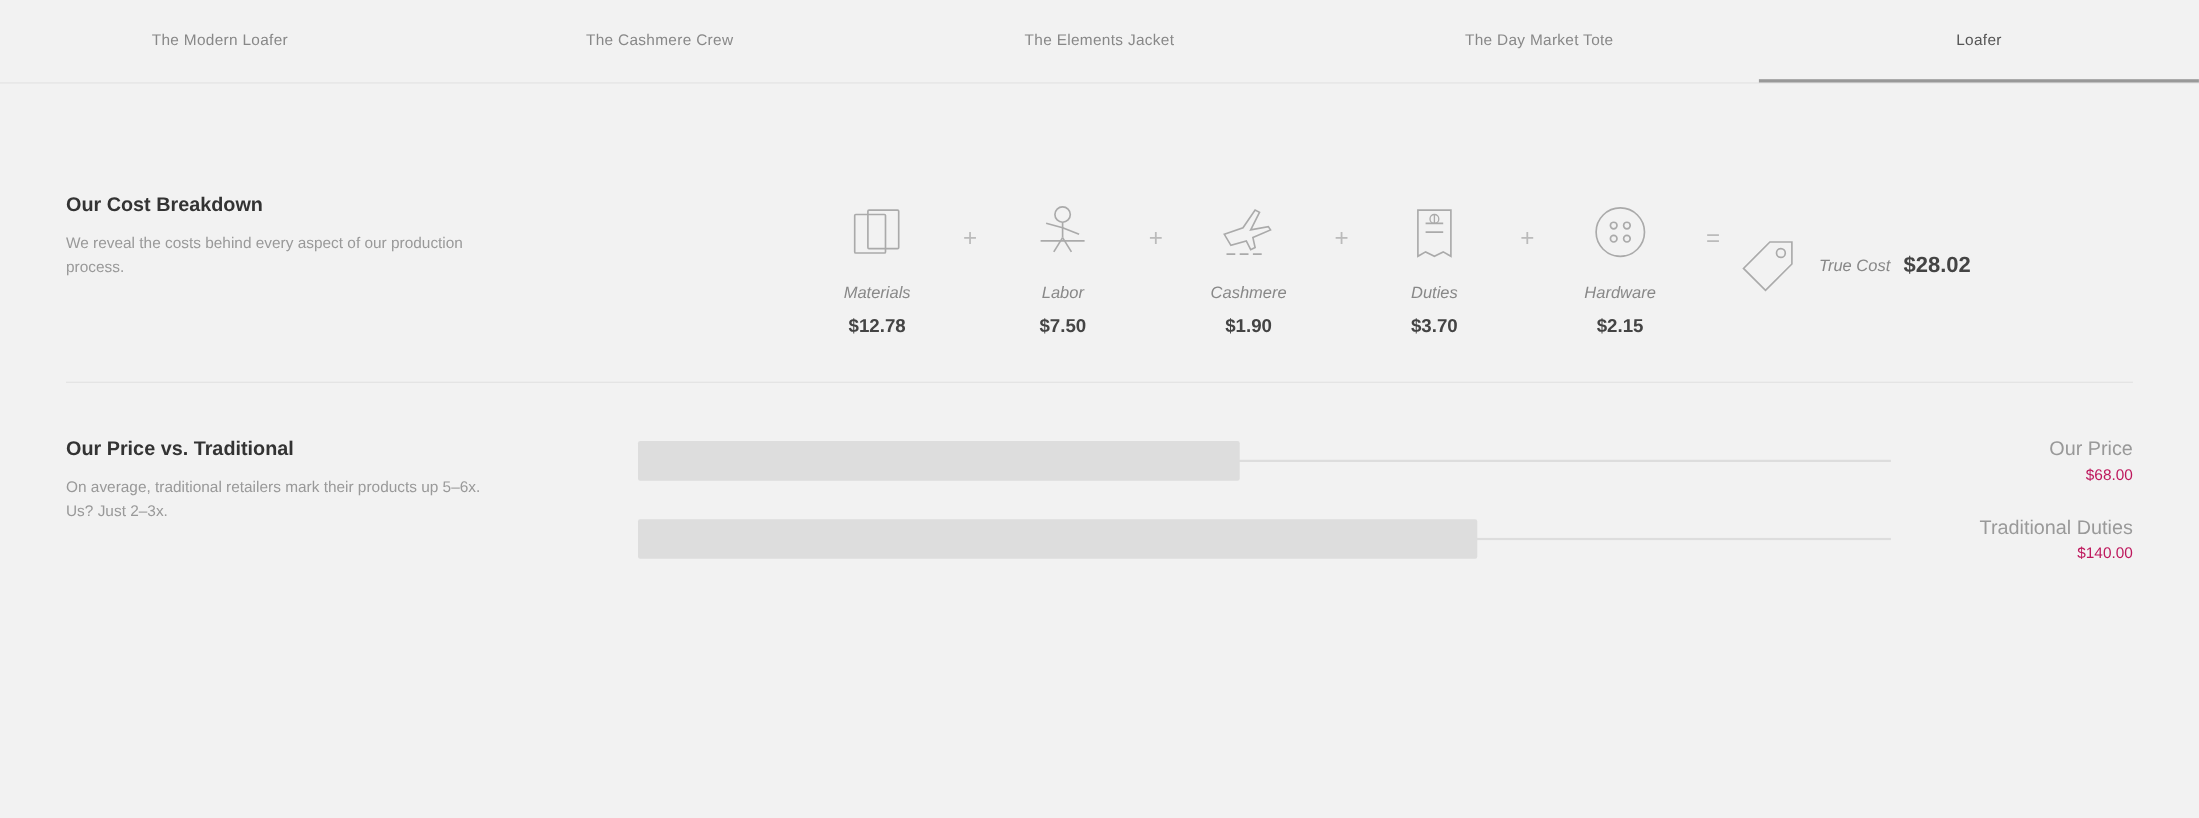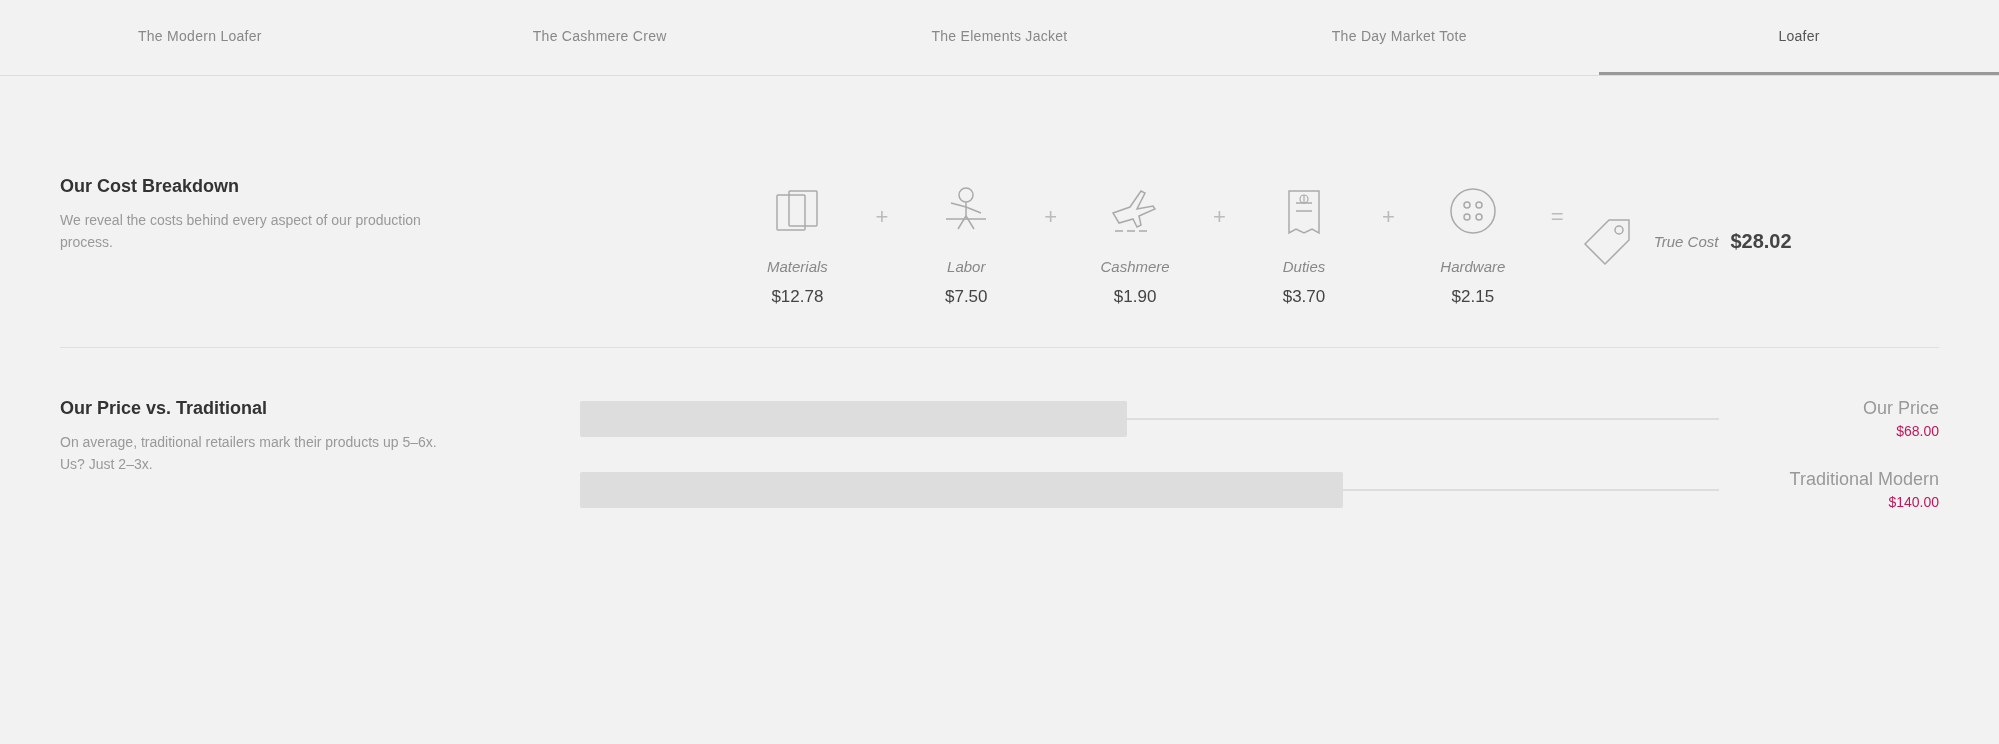--- a/index.html
+++ b/index.html
@@ -99,21 +99,21 @@
 
     .cost-label {
       font-size: 15px;
       color: #888;
       text-align: center;
       font-style: italic;
     }
     .cost-value {
       font-size: 17px;
       color: #444;
-      font-weight: 400;
+      font-weight: 700;
       text-align: center;
     }
 
     .operator {
       font-size: 22px;
       color: #bbb;
       padding: 0 8px;
       padding-bottom: 50px;
       align-self: center;
     }
@@ -360,21 +360,21 @@
           <div class="price-amount">$68.00</div>
         </div>
       </div>
 
       <div class="price-bar-row">
         <div class="bar-container">
           <div class="bar-track"></div>
           <div class="bar-fill" style="width: 67%;"></div>
         </div>
         <div class="bar-label-right">
-          <div class="price-name">Traditional Modern</div>
+          <div class="price-name">Traditional Duties</div>
           <div class="price-amount">$140.00</div>
         </div>
       </div>
 
     </div>
   </div>
 
 </div>
 
 </body></html>

